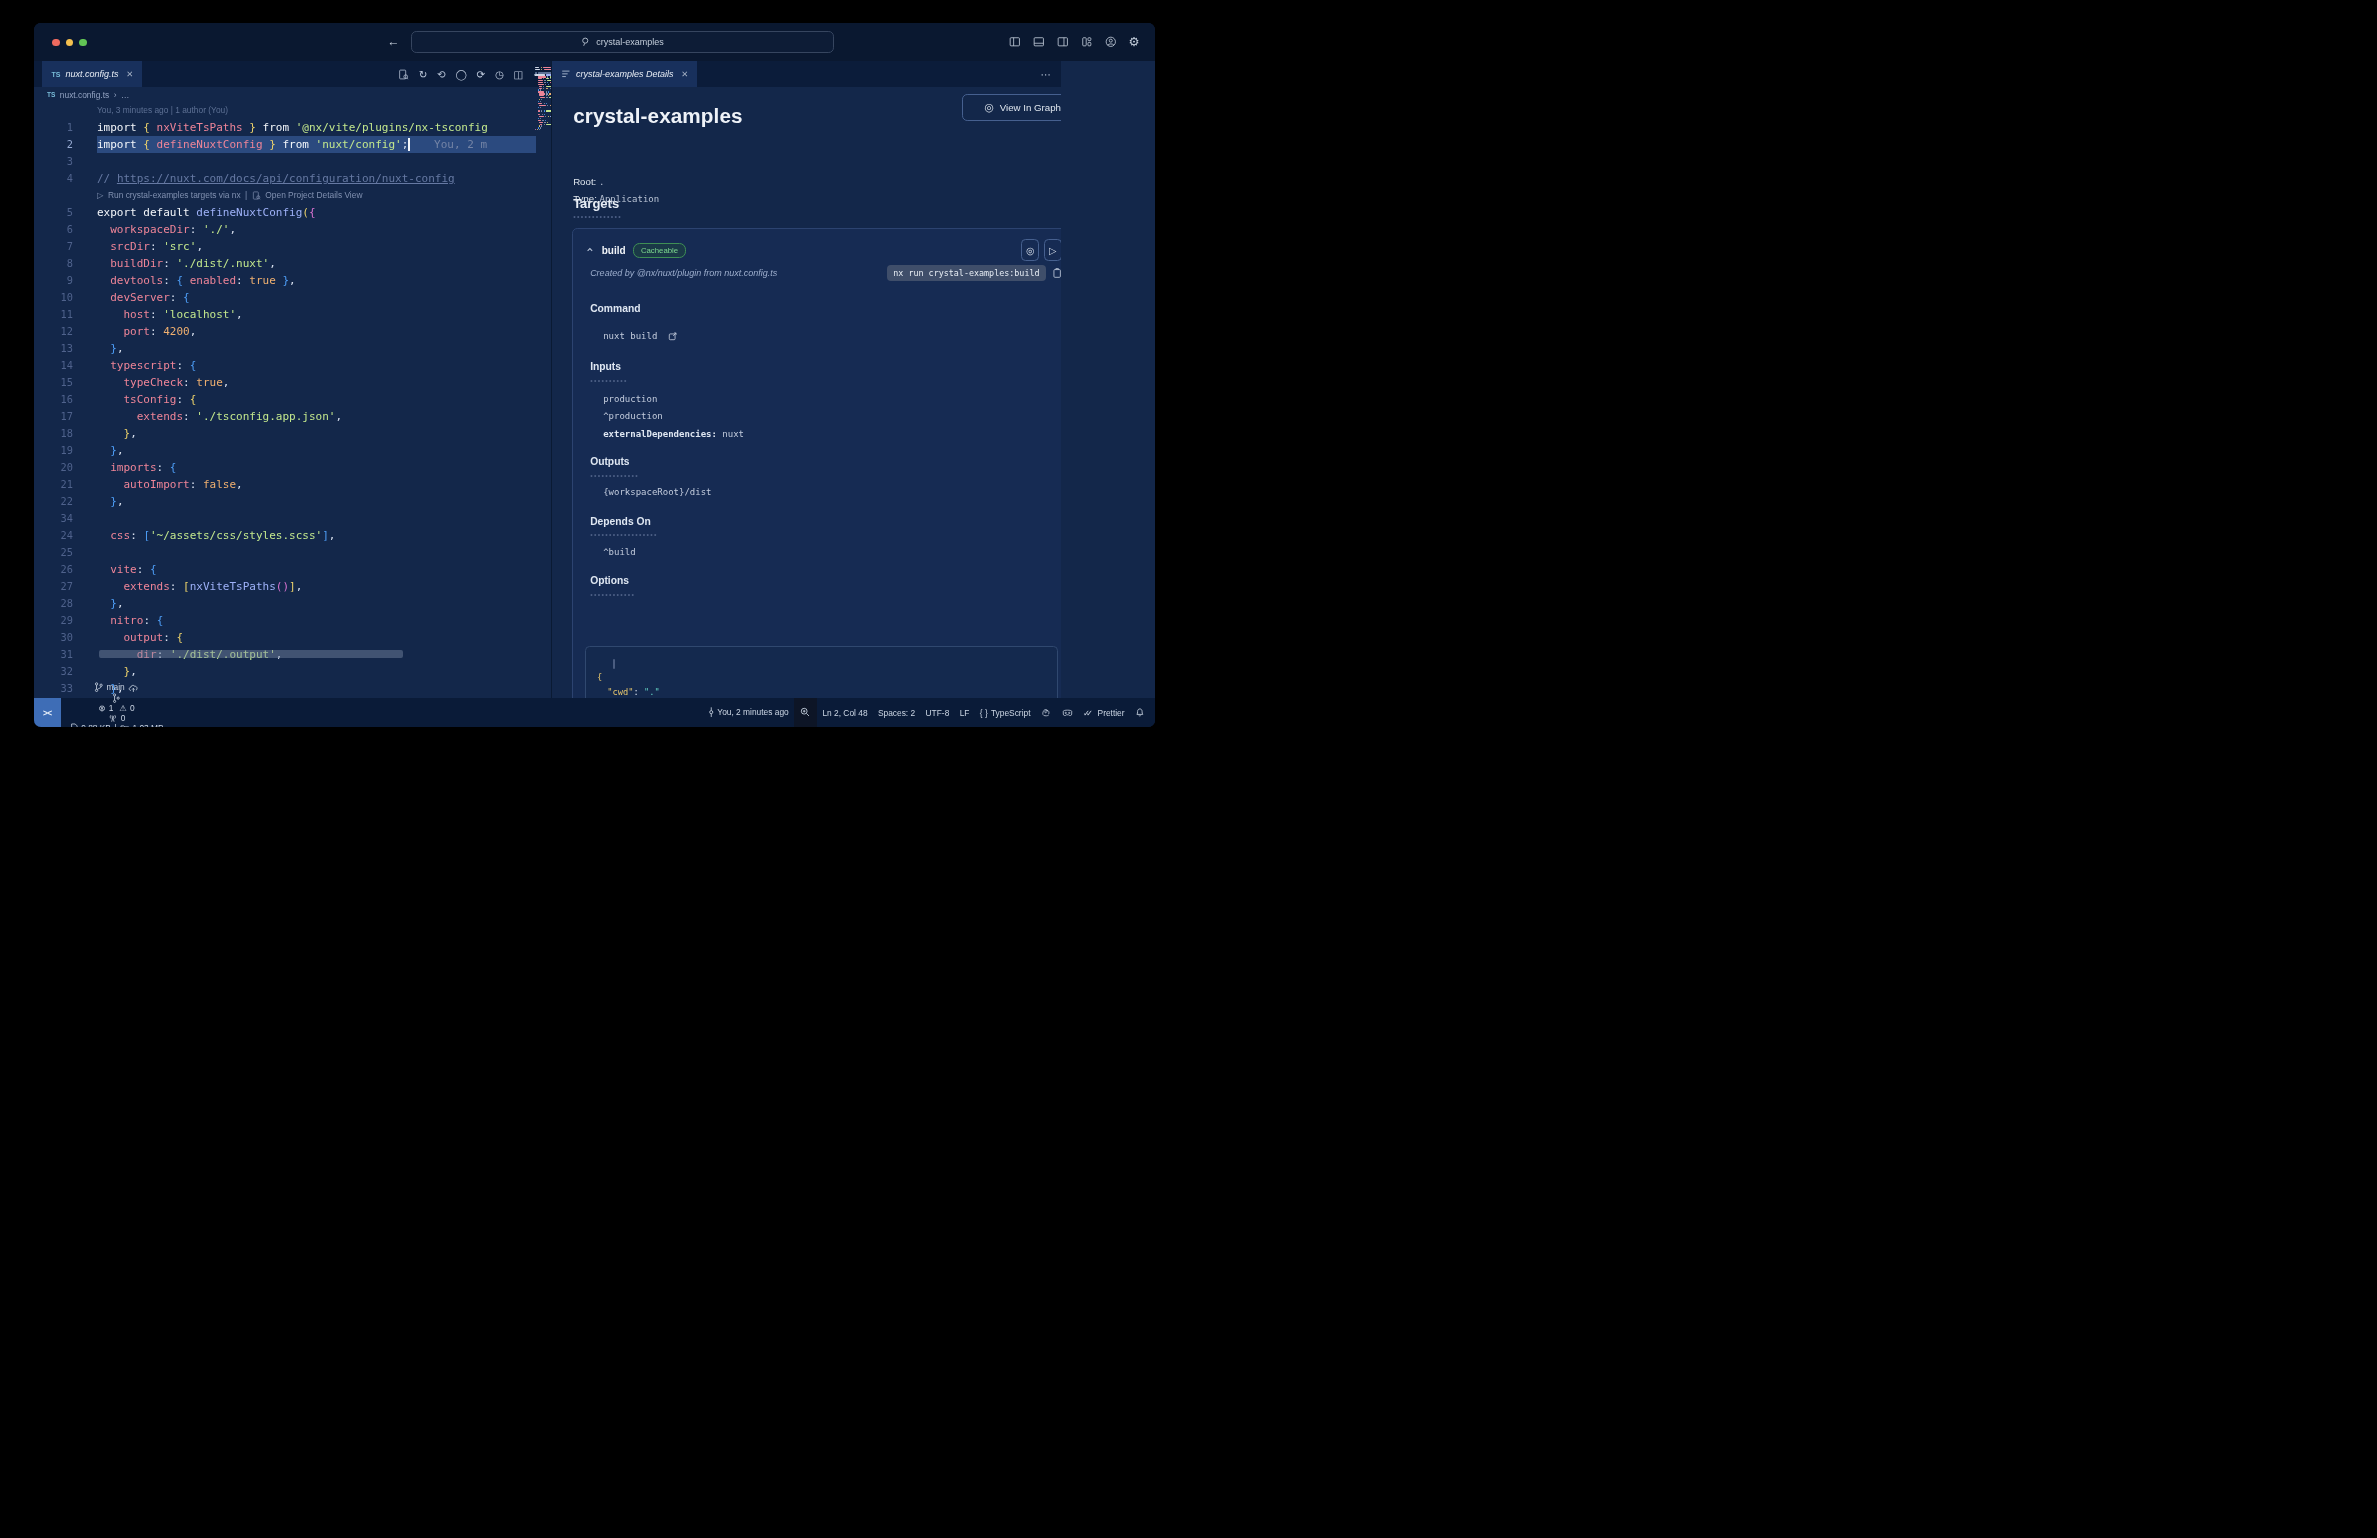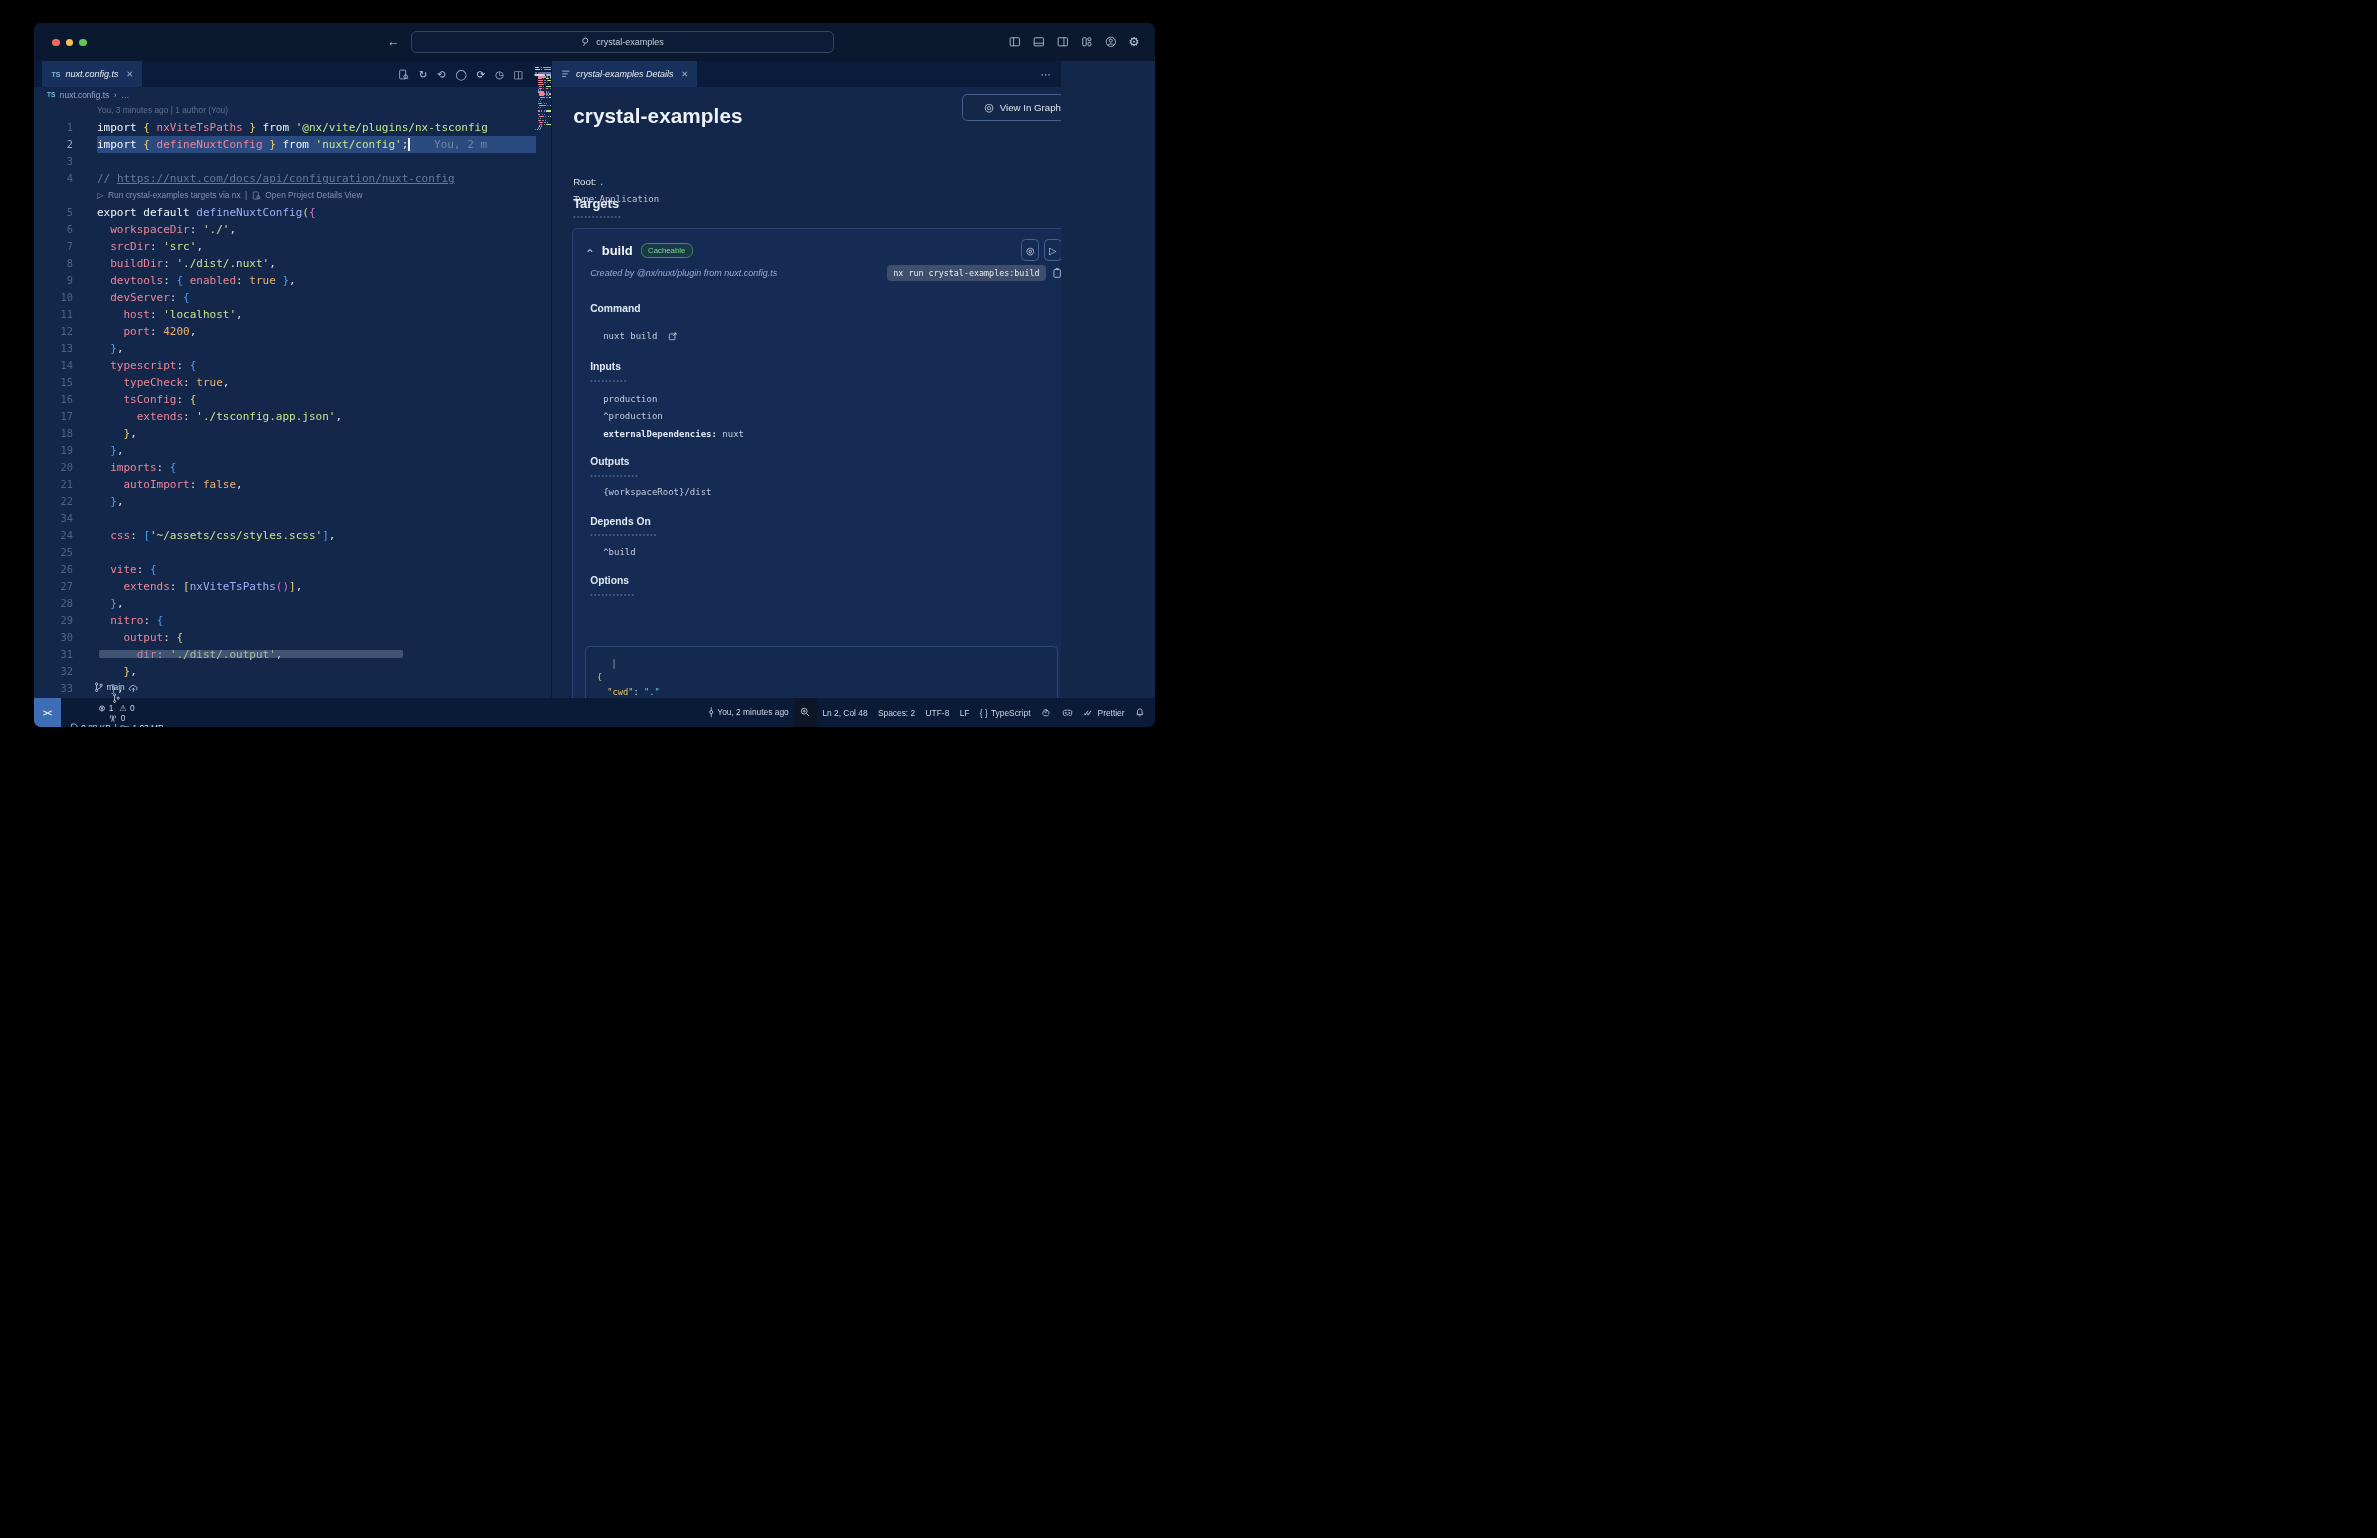--- a/index.html
+++ b/index.html
@@ -67,21 +67,21 @@
   .kv{position:absolute;left:21px;color:#dfe6ee;font-size:9.7px;}
   .kv .mono{font-family:"DejaVu Sans Mono","Liberation Mono",monospace;color:#b9c3d4;font-size:9px;}
   .sec-head{color:#e7edf5;font-weight:600;}
   .dots{letter-spacing:1.3px;color:#4c5f85;font-size:7px;line-height:3.9px;}
   .targets-head{position:absolute;left:21px;top:109px;font-size:13px;}
   .targets-dots{position:absolute;left:21px;top:128px;}
   .card{position:absolute;left:20px;top:141px;width:501px;height:498px;background:#16
 2b53;background:#162b53;border:0.6px solid #2c4370;border-radius:5.2px;}
   .build-row{position:absolute;left:13px;top:14px;display:flex;align-items:center;gap:7.8px;}
   .chev{color:#b9c5d8;}
-  .build-name{color:#f0f4f9;font-size:13px;font-weight:bold;}
+  .build-name{color:#f0f4f9;font-size:10px;font-weight:bold;}
   .pill{border:0.6px solid #3f8f55;background:rgba(34,84,50,.35);color:#7dd98f;font-size:7.8px;padding:1.9px 6.5px;border-radius:6.5px;}
   .build-actions{position:absolute;right:10.3px;top:10.3px;display:flex;gap:4.5px;}
   .icon-btn{width:18px;height:22px;border:0.6px solid #46608f;border-radius:4.5px;display:flex;align-items:center;justify-content:center;color:#d6dee9;font-size:9.7px;background:transparent;}
   .created-row{position:absolute;left:17px;top:36px;width:472px;display:flex;align-items:center;}
   .created-txt{font-style:italic;color:#9cadcc;font-size:9px;}
   .chip{margin-left:auto;background:#3f4e6a;border-radius:3.9px;padding:3.2px 6.5px;font-family:"DejaVu Sans Mono","Liberation Mono",monospace;font-size:8.4px;color:#e8eef5;}
   .copy-ic{margin-left:5.8px;color:#c2cbdc;}
   .p-sec{position:absolute;left:17px;color:#dfe7f2;font-size:10.3px;font-weight:600;}
   .p-val{position:absolute;left:30px;font-family:"DejaVu Sans Mono","Liberation Mono",monospace;font-size:9px;color:#c2cbdc;}
   .p-val b{color:#dfe7f2;}

